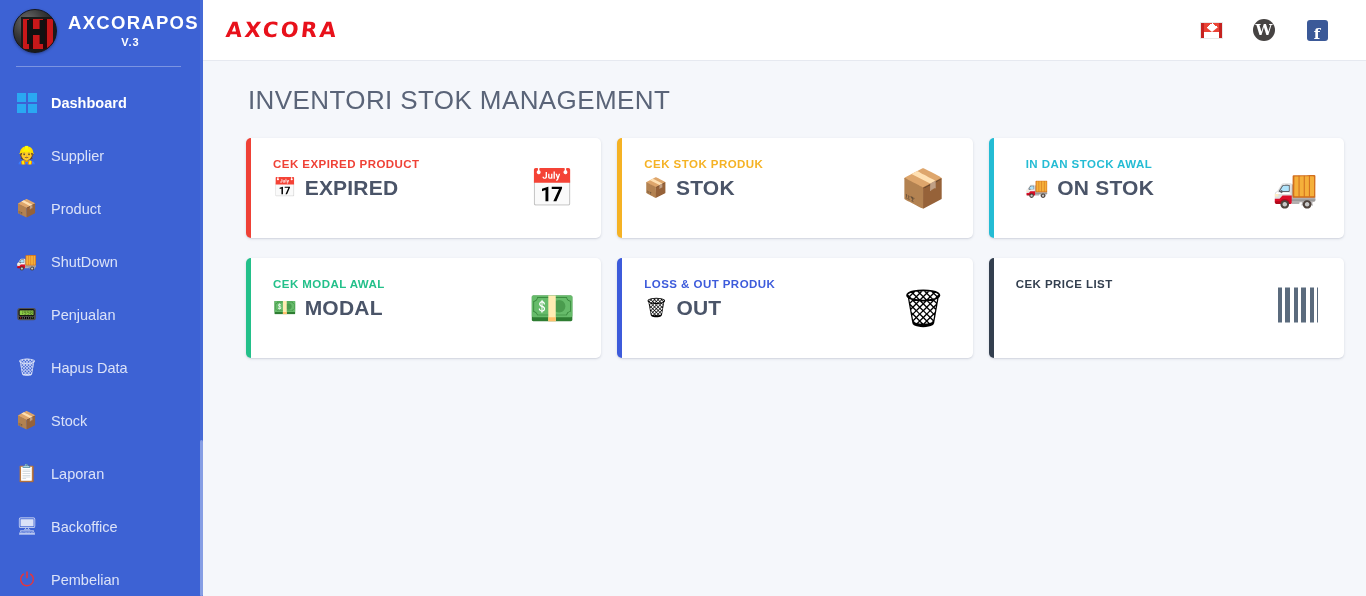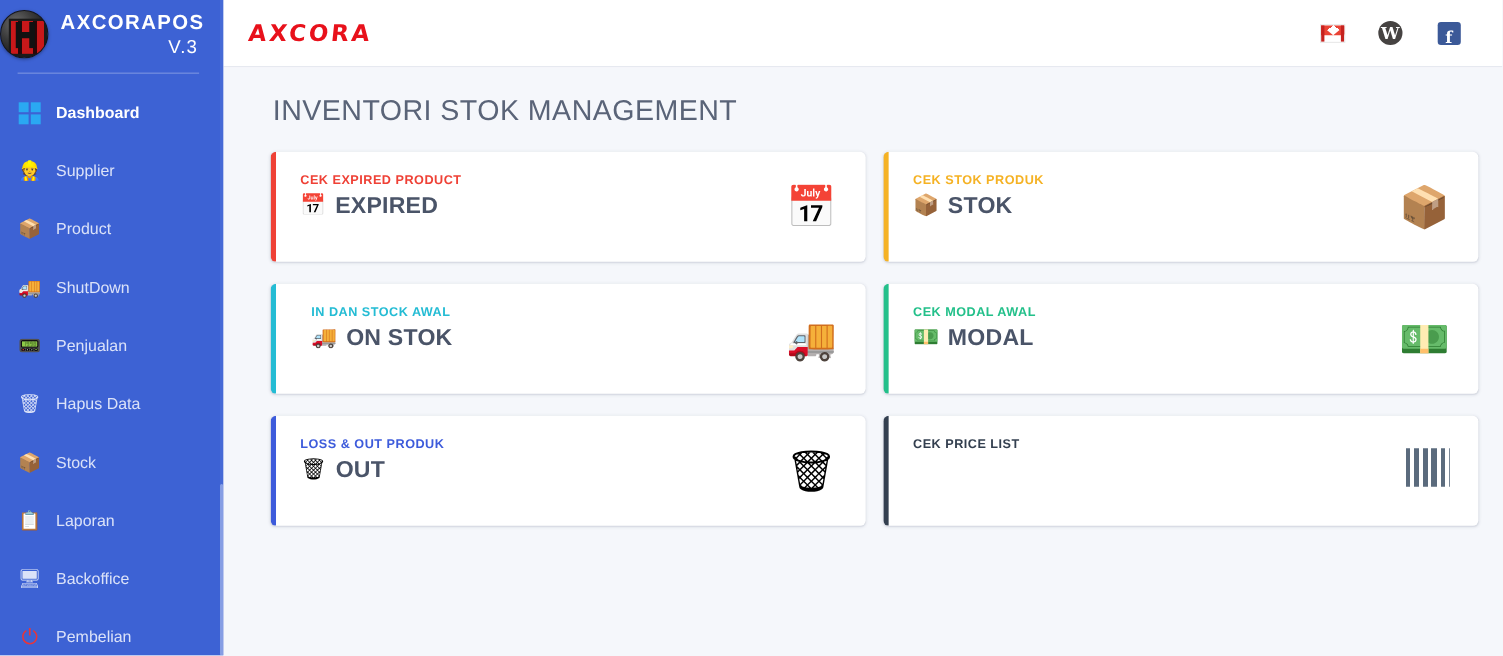--- a/index.html
+++ b/index.html
@@ -27,20 +27,21 @@
     height: 596px;
     flex: 0 0 203px;
     background: #3d62d4;
     overflow: hidden;
   }
 
   .sidebar-brand {
     display: flex;
     align-items: center;
     height: 62px;
+    padding-left: 13px;
   }
 
   .brand-logo {
     width: 44px;
     height: 44px;
     border-radius: 50%;
     flex: 0 0 44px;
     background:
       radial-gradient(circle at 32% 28%, #6d6d6d 0%, #3a3a3a 38%, #1c1c1c 70%, #101010 100%);
     border: 1px solid #15151a;
@@ -75,24 +76,24 @@
     margin-left: 11px;
     color: #ffffff;
     line-height: 1;
   }
   .brand-name {
     font-size: 18.5px;
     font-weight: bold;
     letter-spacing: 1.3px;
   }
   .brand-version {
-    font-size: 17px;
-    font-weight: normal;
+    font-size: 11px;
+    font-weight: bold;
     letter-spacing: 1px;
-    text-align: right;
+    text-align: center;
     margin-top: 5px;
     padding-right: 6px;
   }
 
   .sidebar-divider {
     height: 1px;
     background: rgba(255,255,255,.32);
     margin: 4px 22px 0 16px;
   }
 
@@ -278,21 +279,21 @@
     font-size: 26px;
     font-weight: normal;
     color: #5a6478;
     letter-spacing: .4px;
     margin: 0 0 22px 2px;
     font-family: "Liberation Sans", sans-serif;
   }
 
   .card-grid {
     display: grid;
-    grid-template-columns: repeat(2, 1fr);
+    grid-template-columns: repeat(3, 1fr);
     gap: 20px 16px;
     max-width: 1322px;
   }
 
   .card {
     position: relative;
     height: 100px;
     background: #ffffff;
     border-radius: 5px;
     border-left-width: 5px;

